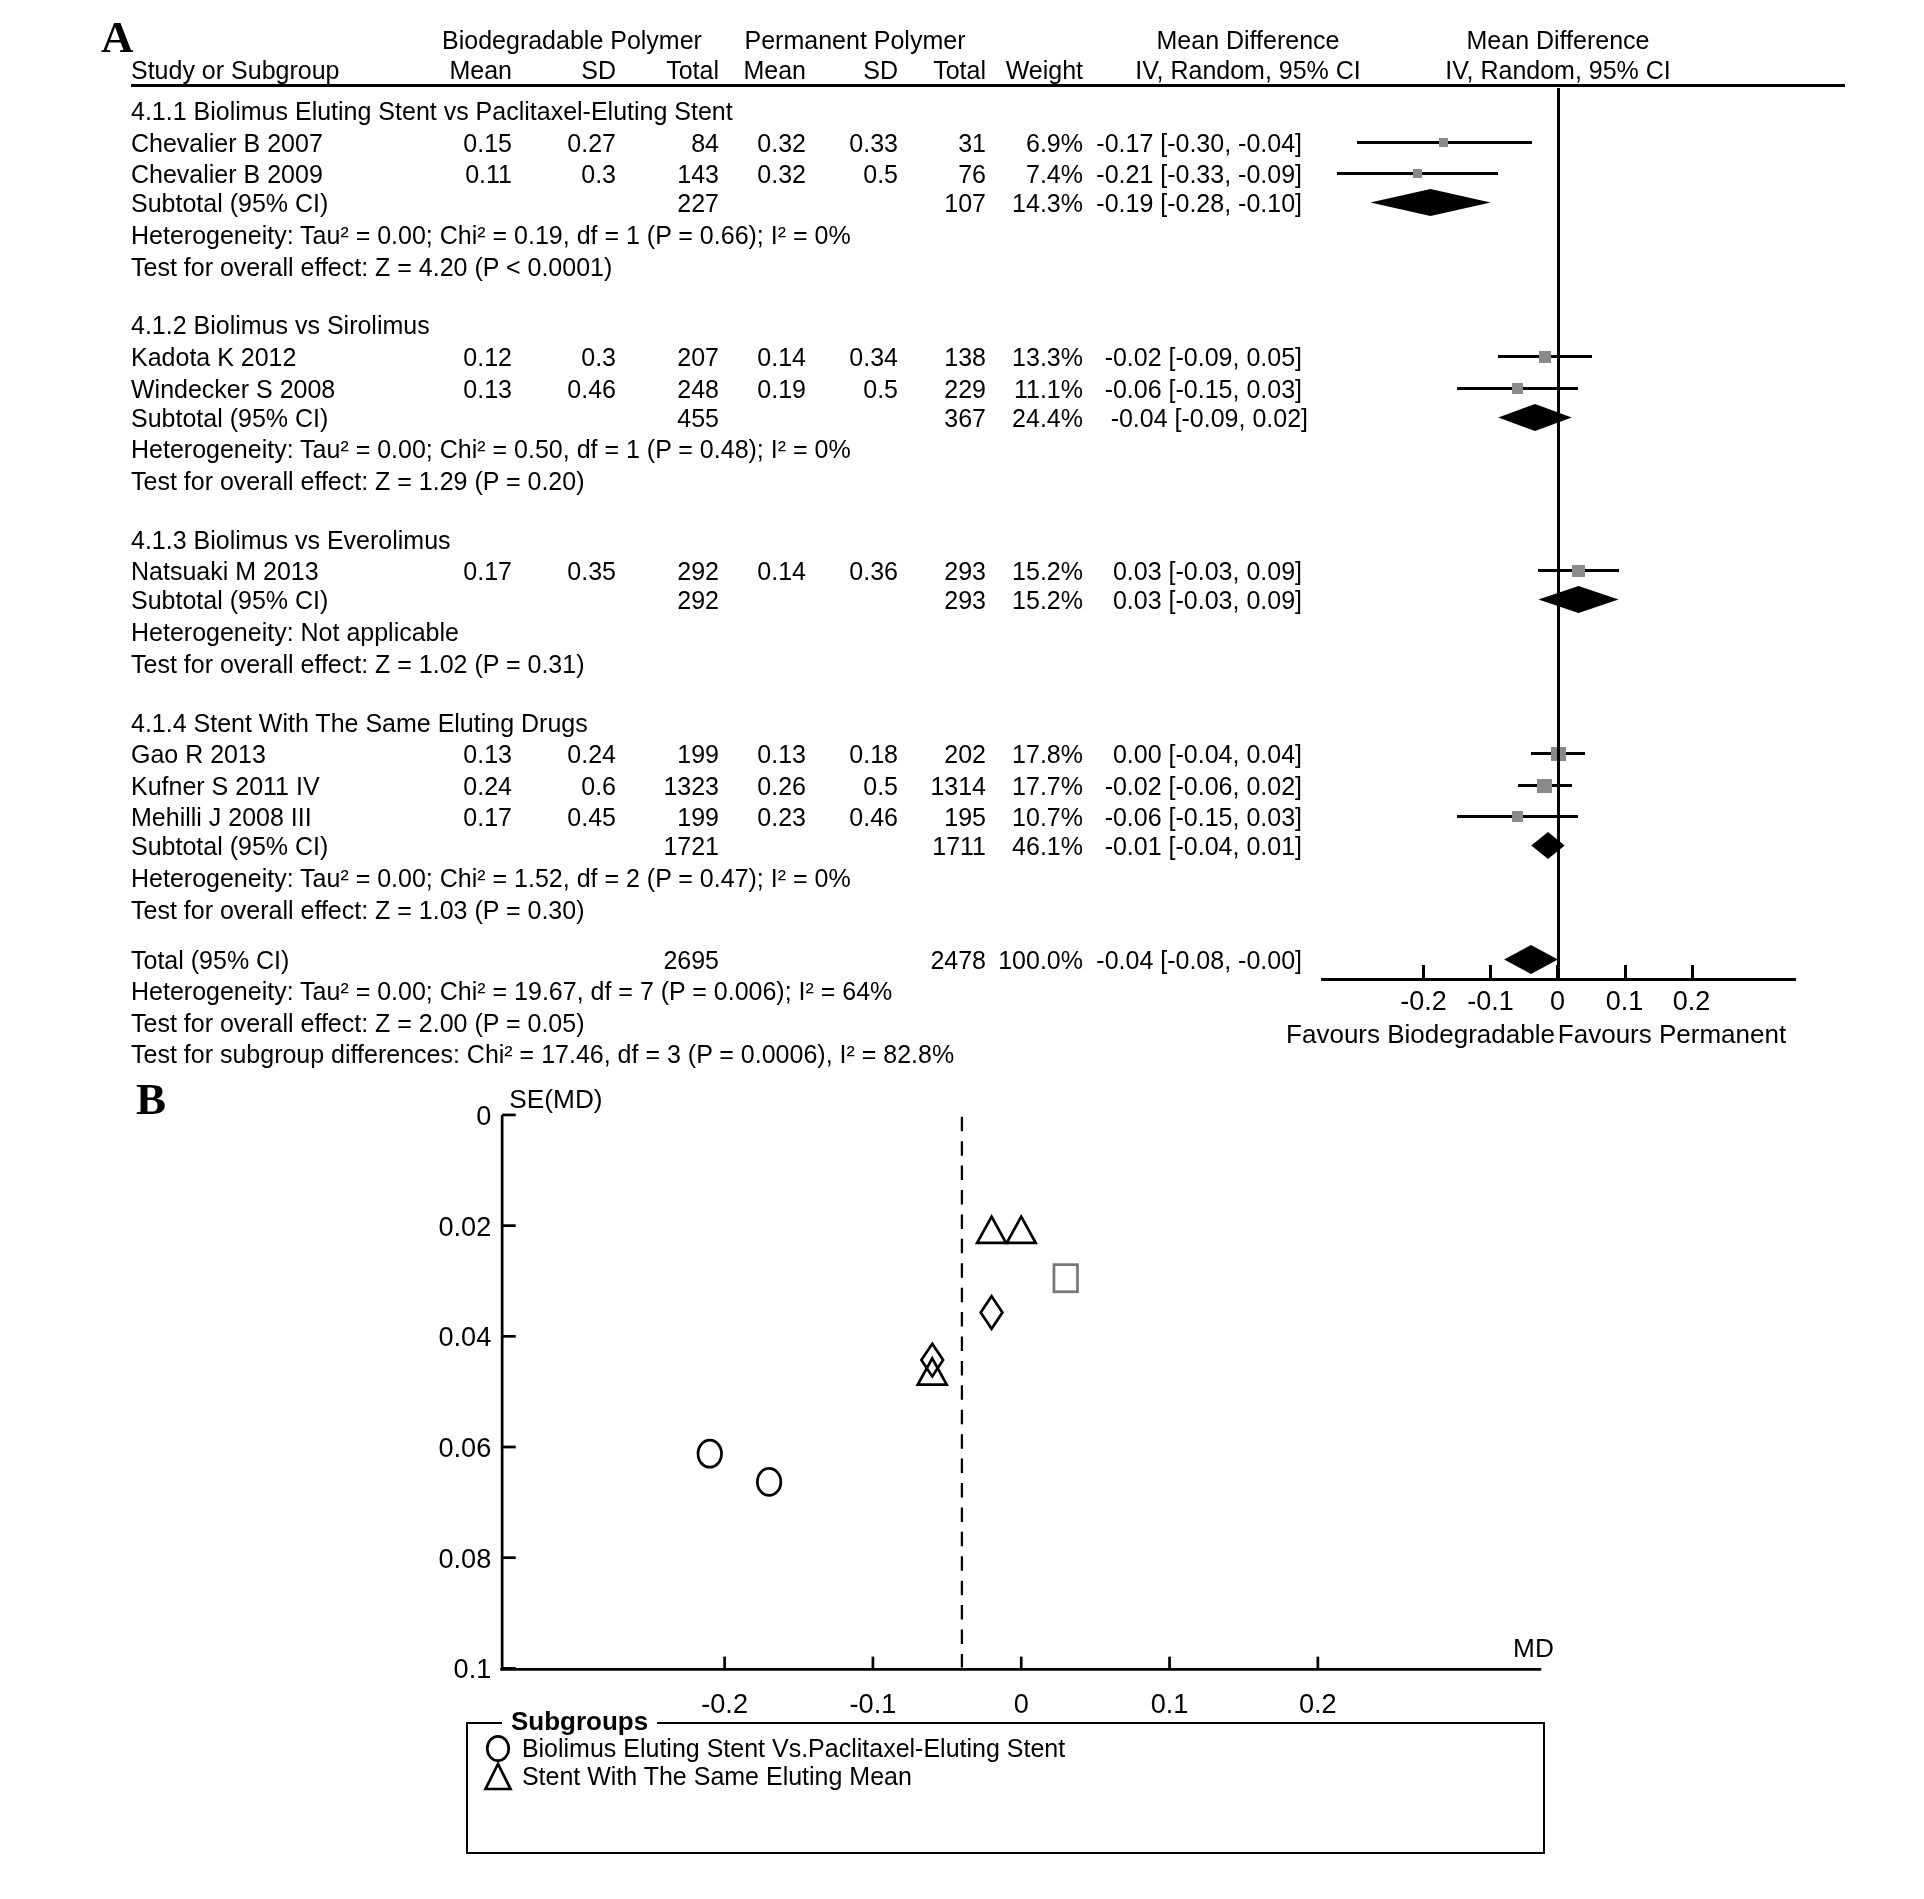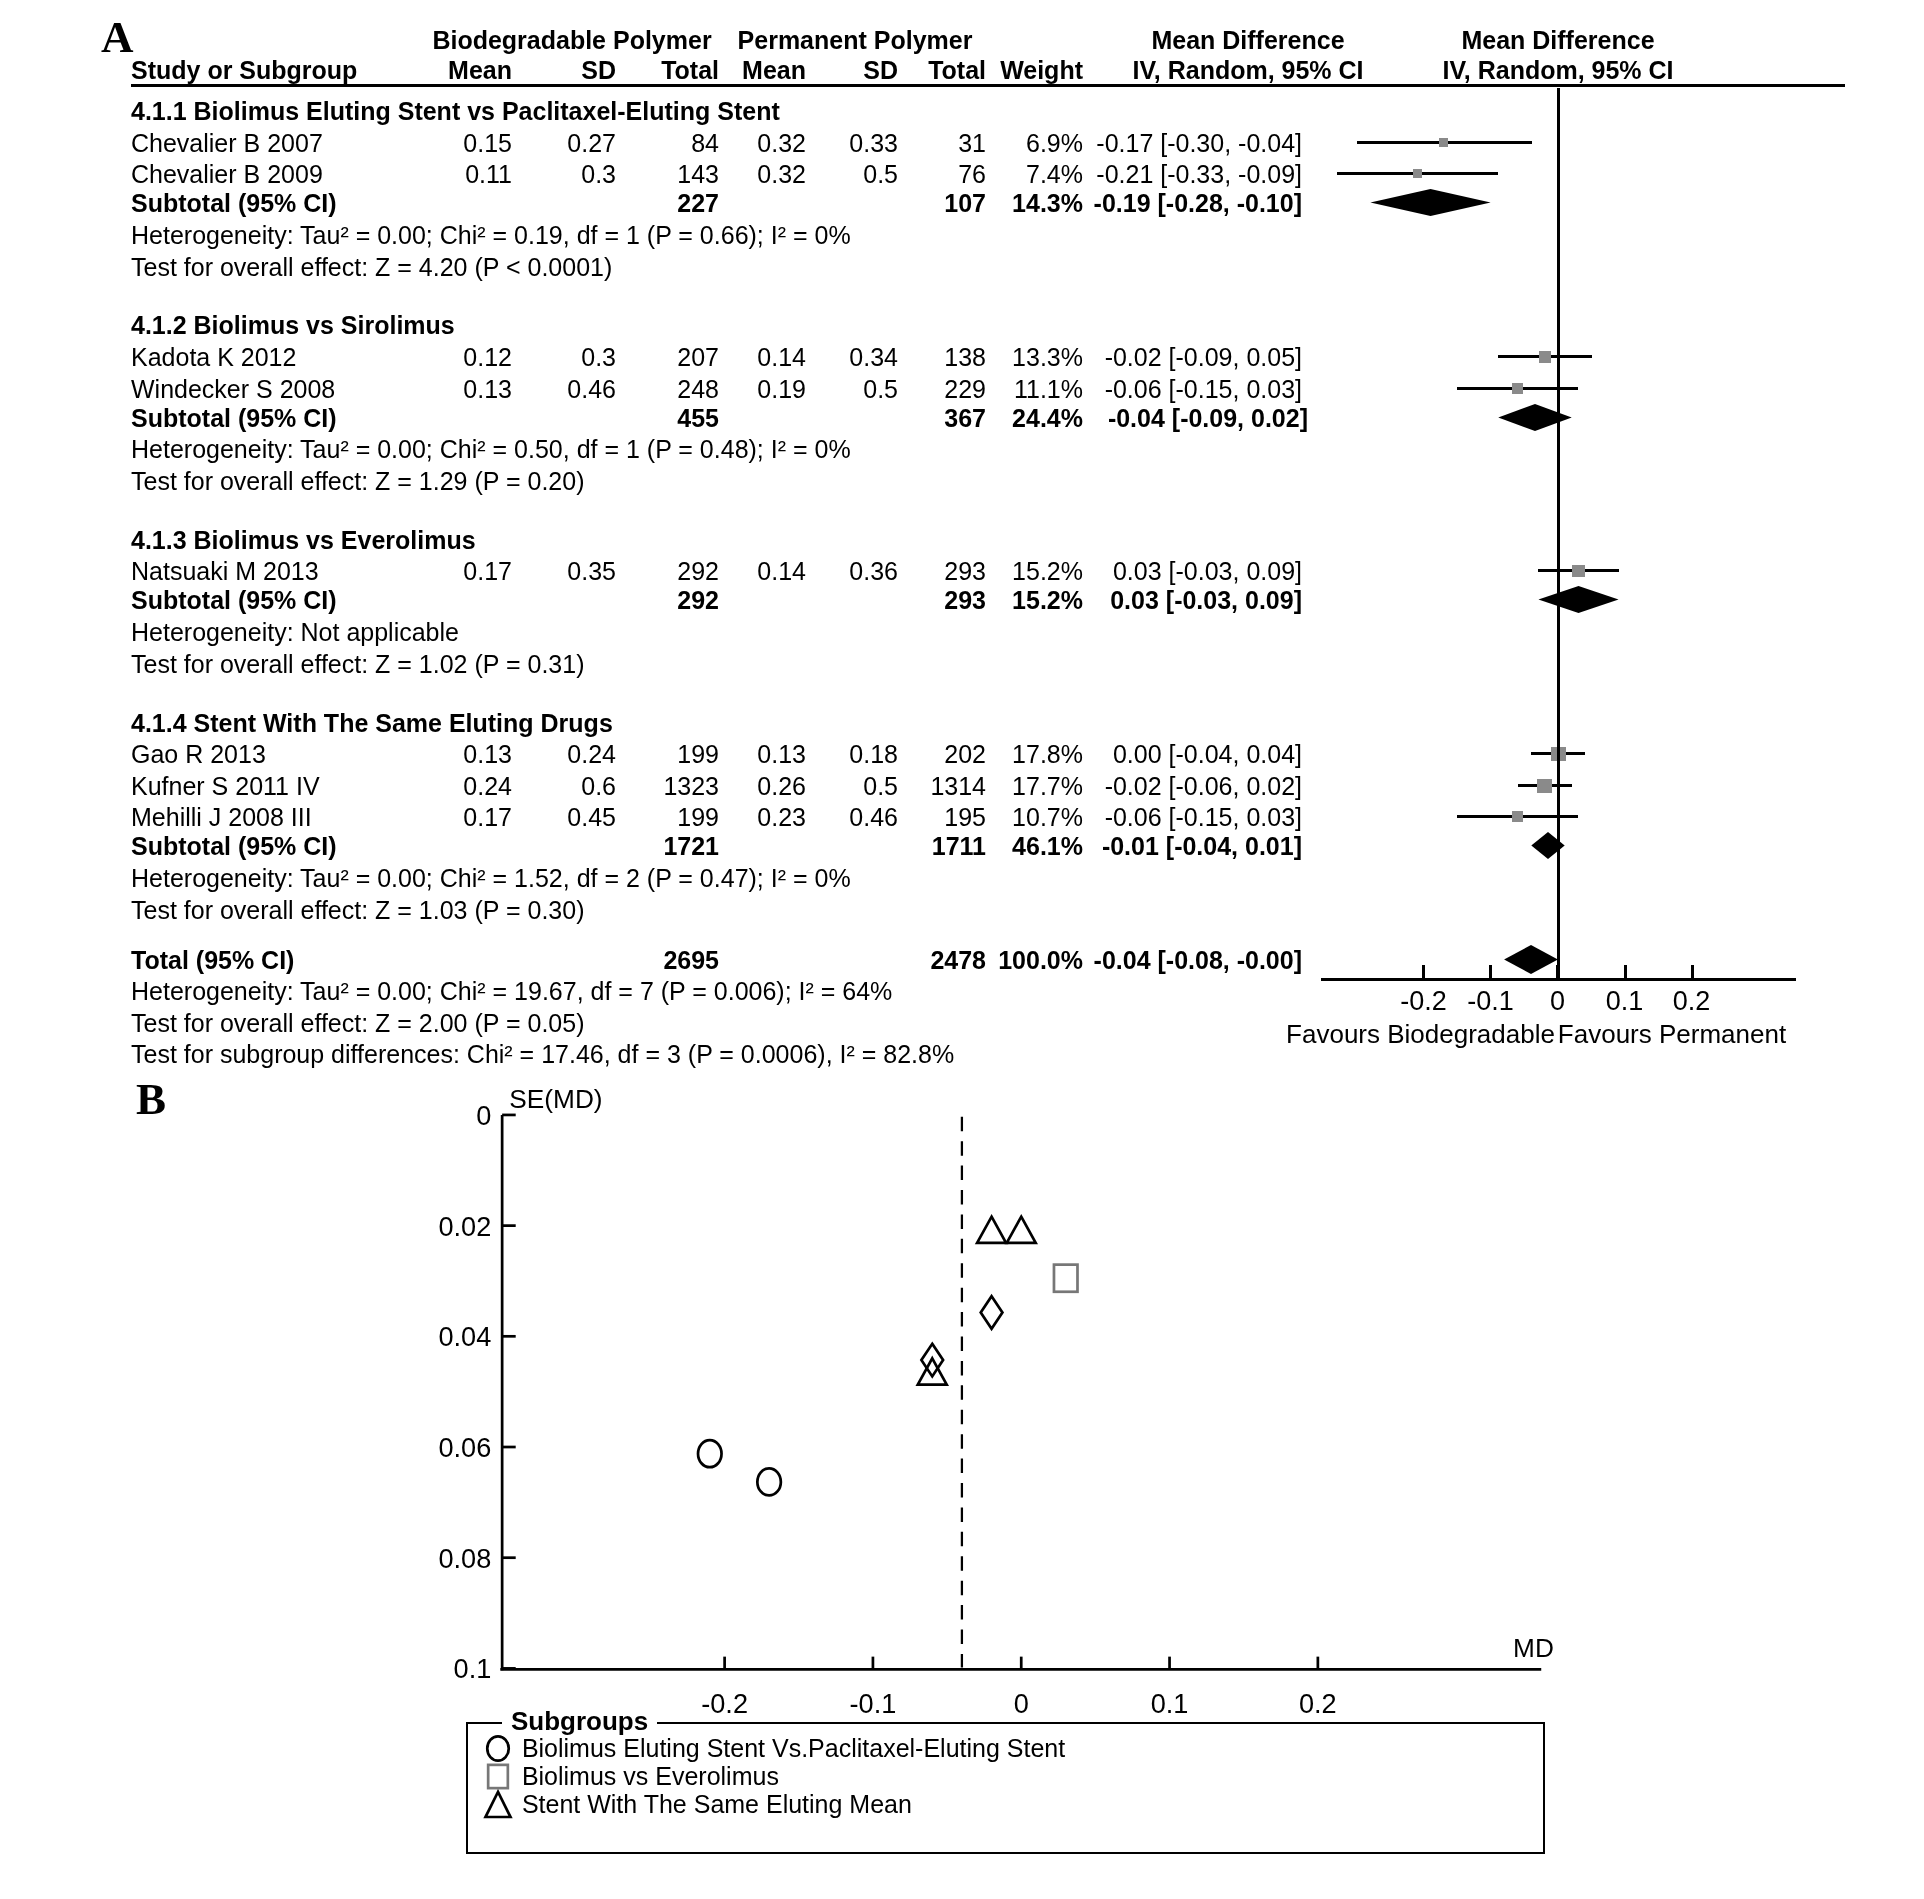--- a/index.html
+++ b/index.html
@@ -4,21 +4,21 @@
 <style>
   html,body{margin:0;padding:0;background:#fff;}
   #fig{position:relative;width:1924px;height:1900px;background:#fff;overflow:hidden;
        font-family:"Liberation Sans",sans-serif;color:#000;}
   .panel-label{position:absolute;font-family:"Liberation Serif",serif;font-weight:bold;font-size:45px;}
   
   .arow{position:absolute;left:0;width:1924px;height:32px;font-size:25px;line-height:32px;white-space:nowrap;}
   .cell{position:absolute;top:0;height:32px;}
   .ra{text-align:right;}
   .ca{text-align:center;}
-  .b{font-weight:bold;}
+  .b{font-weight:normal;}
   .hdr-rule{position:absolute;left:131px;top:84px;width:1714px;height:2.7px;background:#000;}
   .zero-line{position:absolute;left:1557px;top:88px;width:2.7px;height:893px;background:#000;}
   .axis-line{position:absolute;left:1321px;top:978px;width:475px;height:2.7px;background:#000;}
   .tick{position:absolute;width:2.7px;height:12.7px;top:965px;background:#000;}
   .tick-label{position:absolute;top:986px;width:81px;text-align:center;font-size:27px;}
   .fav{position:absolute;top:1019px;font-size:26px;white-space:nowrap;}
   .plotcell{position:absolute;left:1303px;top:0;width:579px;height:32px;}
   .ciline{position:absolute;top:13.6px;height:3.6px;background:#000;}
   .sq{position:absolute;background:#8a8a8a;}
   
@@ -343,26 +343,20 @@
     <span class="legend-title">Subgroups</span>
     <div id="legend-items">
         <div class="legend-item">
           <svg class="legend-glyph" width="34" height="31" viewBox="0 0 38 34">
             <ellipse cx="19" cy="17" rx="12" ry="13.5" fill="none" stroke="#000" stroke-width="3"></ellipse>
           </svg>
           <span>Biolimus Eluting Stent Vs.Paclitaxel-Eluting Stent</span>
         </div>
         <div class="legend-item">
           <svg class="legend-glyph" width="34" height="31" viewBox="0 0 38 34">
-            <rect x="8" y="4" width="22" height="26" fill="none" stroke="#777" stroke-width="3"></rect>
-          </svg>
-          <span>Biolimus vs Everolimus</span>
-        </div>
-        <div class="legend-item">
-          <svg class="legend-glyph" width="34" height="31" viewBox="0 0 38 34">
             <polygon points="19,3 33,31 5,31" fill="none" stroke="#000" stroke-width="3"></polygon>
           </svg>
           <span>Stent With The Same Eluting Mean</span>
         </div>
       </div>
   </div>
 </div>
 
 
 </body></html>

